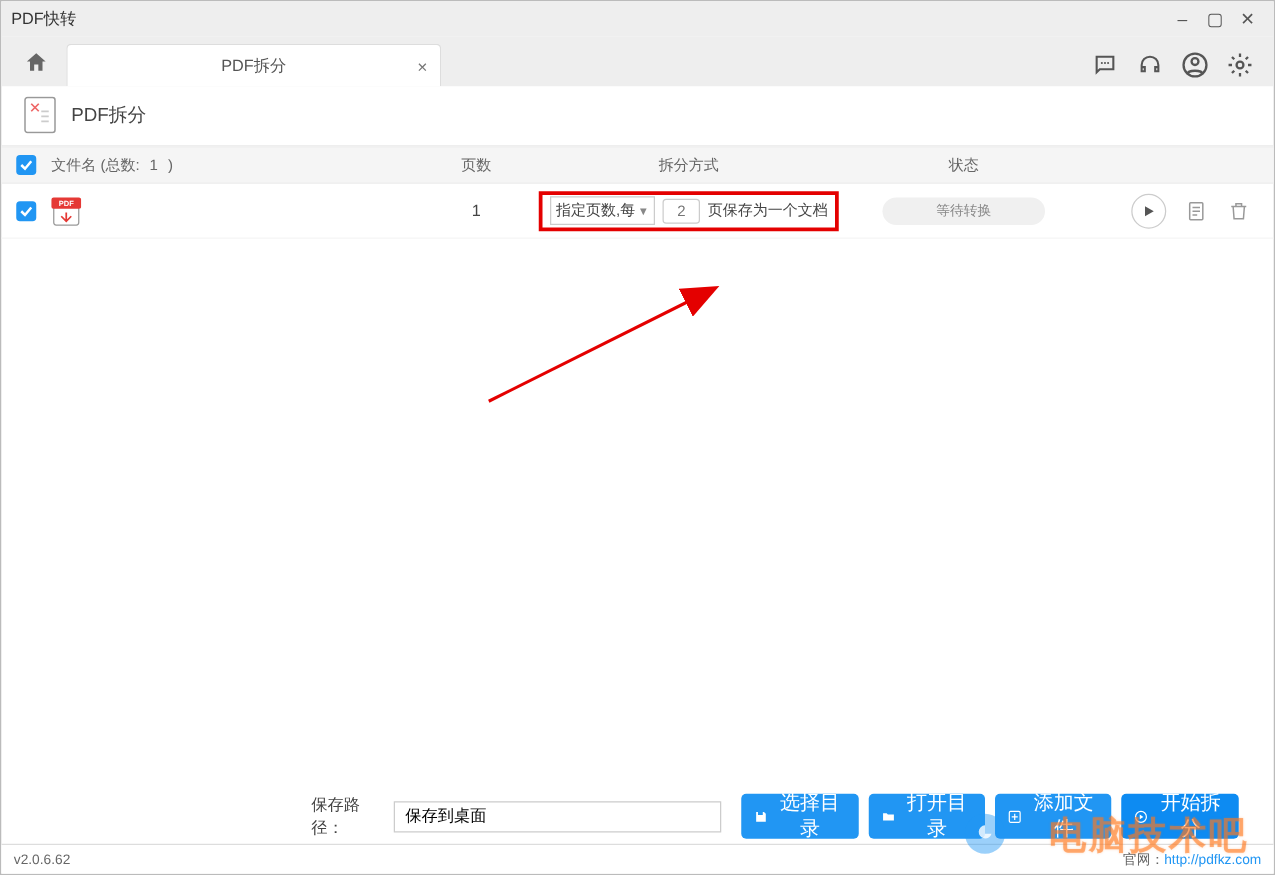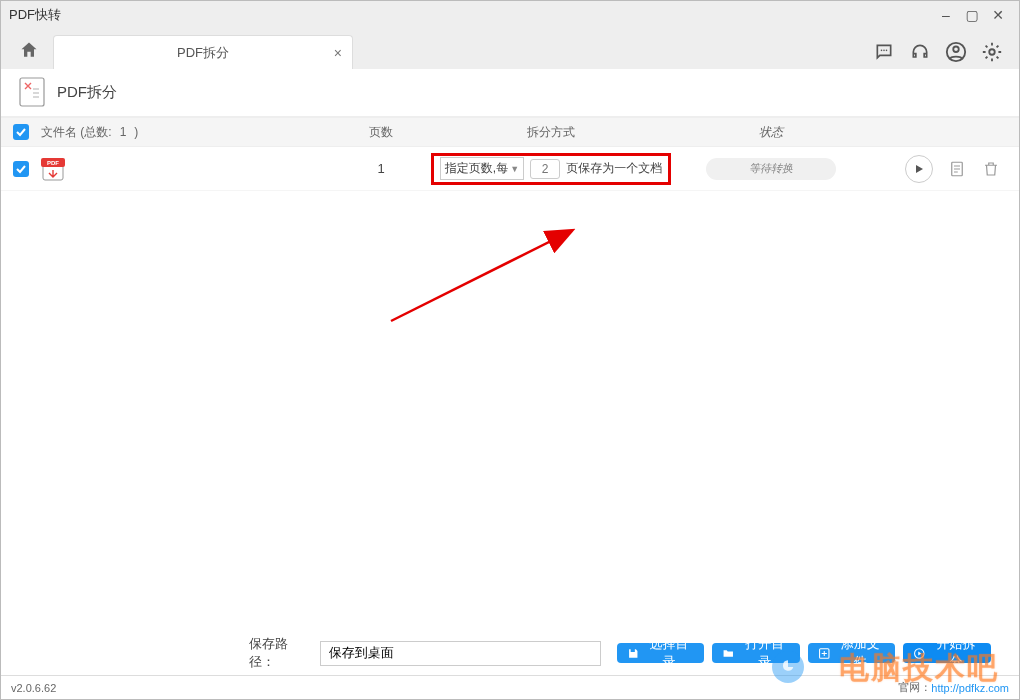--- a/index.html
+++ b/index.html
@@ -25,39 +25,39 @@
 .listhead .chk { width: 40px; text-align:center; }
 
 .row { height: 44px; display: flex; align-items: center; font-size: 13px; color: #444; border-bottom:1px solid #f5f5f5;}
 .row .chk { width: 40px; text-align:center; }
 .row .file-ic { width: 28px; }
 .checkbox { width:16px; height:16px; border-radius:3px; background:#2196f3; display:inline-flex; align-items:center; justify-content:center; }
 
 .col-name  { flex: 0 0 320px; display:flex; align-items:center; gap:8px; padding-right:6px;}
 .col-pages { flex: 0 0 40px; text-align:center; }
 .col-mode  { flex: 0 0 300px; display:flex; align-items:center; gap:0; justify-content:center;}
-.col-status{ flex: 0 0 140px; text-align:center;font-style:italic; }
+.col-status{ flex: 0 0 140px; text-align:center; }
 .col-actions{ flex: 1; display:flex; align-items:center; justify-content:flex-end; gap:14px; padding-right:18px; font-size:12px; color:#666;}
 
 .highlight-box { border: 3px solid #e40000; padding: 3px 6px; display:flex; align-items:center; gap:6px; height:32px;}
 .mode-select { border:1px solid #ccc; font-size:12px; padding:2px 4px; background:#fff; cursor:pointer; display:flex; align-items:center;}
 .mode-select .caret { font-size:9px; margin-left:2px; color:#888;}
 .num-input { width:30px; border:1px solid #ccc; border-radius:3px; text-align:center; font-size:12px; padding:2px 0; color:#bbb;}
 .after-txt { font-size:12px; }
 
 .pill { background:#f0f0f0; border-radius: 12px; width:130px; height:22px; display:inline-flex; align-items:center; justify-content:center; font-size:11px; color:#888;}
 .play-btn { width:28px; height:28px; border:1px solid #ccc; border-radius:50%; display:flex; align-items:center; justify-content:center;}
 .small-ic { width:20px; height:20px; display:flex; align-items:center; justify-content:center;}
 
 .arrow-annot { position:absolute; left:380px; top:220px; pointer-events:none; }
 
 .footer-bar { position:absolute; left:0; right:10px; bottom:26px; height:40px; display:flex; align-items:center; padding:0 18px; gap:8px; font-size:13px;}
 .foot-label{ color:#444; margin-left:230px;}
 .path-input { border:1px solid #ccc; padding:4px 8px; font-size:13px; width:290px; }
-.btn { background:#2196f3; color:#fff; border:none; border-radius:4px; height:20px; padding:0 10px; font-size:13px; display:inline-flex; align-items:center; gap:5px; cursor:pointer;}
+.btn { background:#2196f3; color:#fff; border:none; border-radius:4px; height:36px; padding:0 10px; font-size:16px; display:inline-flex; align-items:center; gap:5px; cursor:pointer;}
 .btn.alt { background:#0d8bf2;}
 .foot-spacer{flex:1;}
 
 .statusbar { position:absolute; left:0; right:0; bottom:0; height:24px; border-top:1px solid #ddd; display:flex; align-items:center; padding:0 10px; font-size:11px; color:#666; background:#fff;}
 .statusbar .sp{flex:1;}
 .url-txt{color:#2196f3;}
 .wm-text{ position:absolute; right:20px; bottom:10px; font-size:30px; font-weight:bold; letter-spacing:2px; pointer-events:none; color:rgba(255,120,30,0.55); text-shadow:0 0 2px rgba(255,120,30,0.3);} 
 .wm-badge{ position:absolute; right:215px; bottom:16px; width:32px; height:32px; border-radius:50%; background:rgba(33,150,243,0.45); display:flex; align-items:center; justify-content:center; pointer-events:none;}
 
 svg { display:block; }

